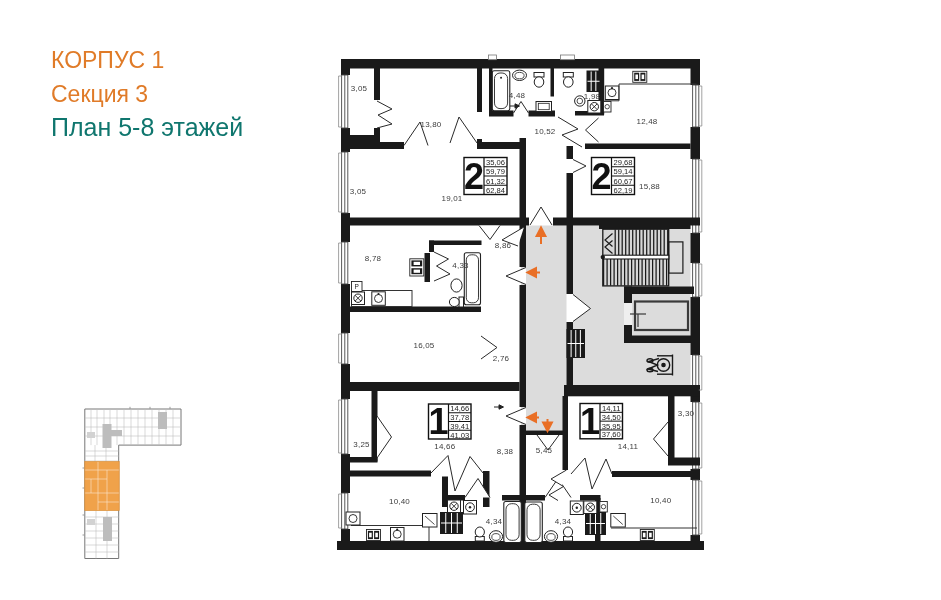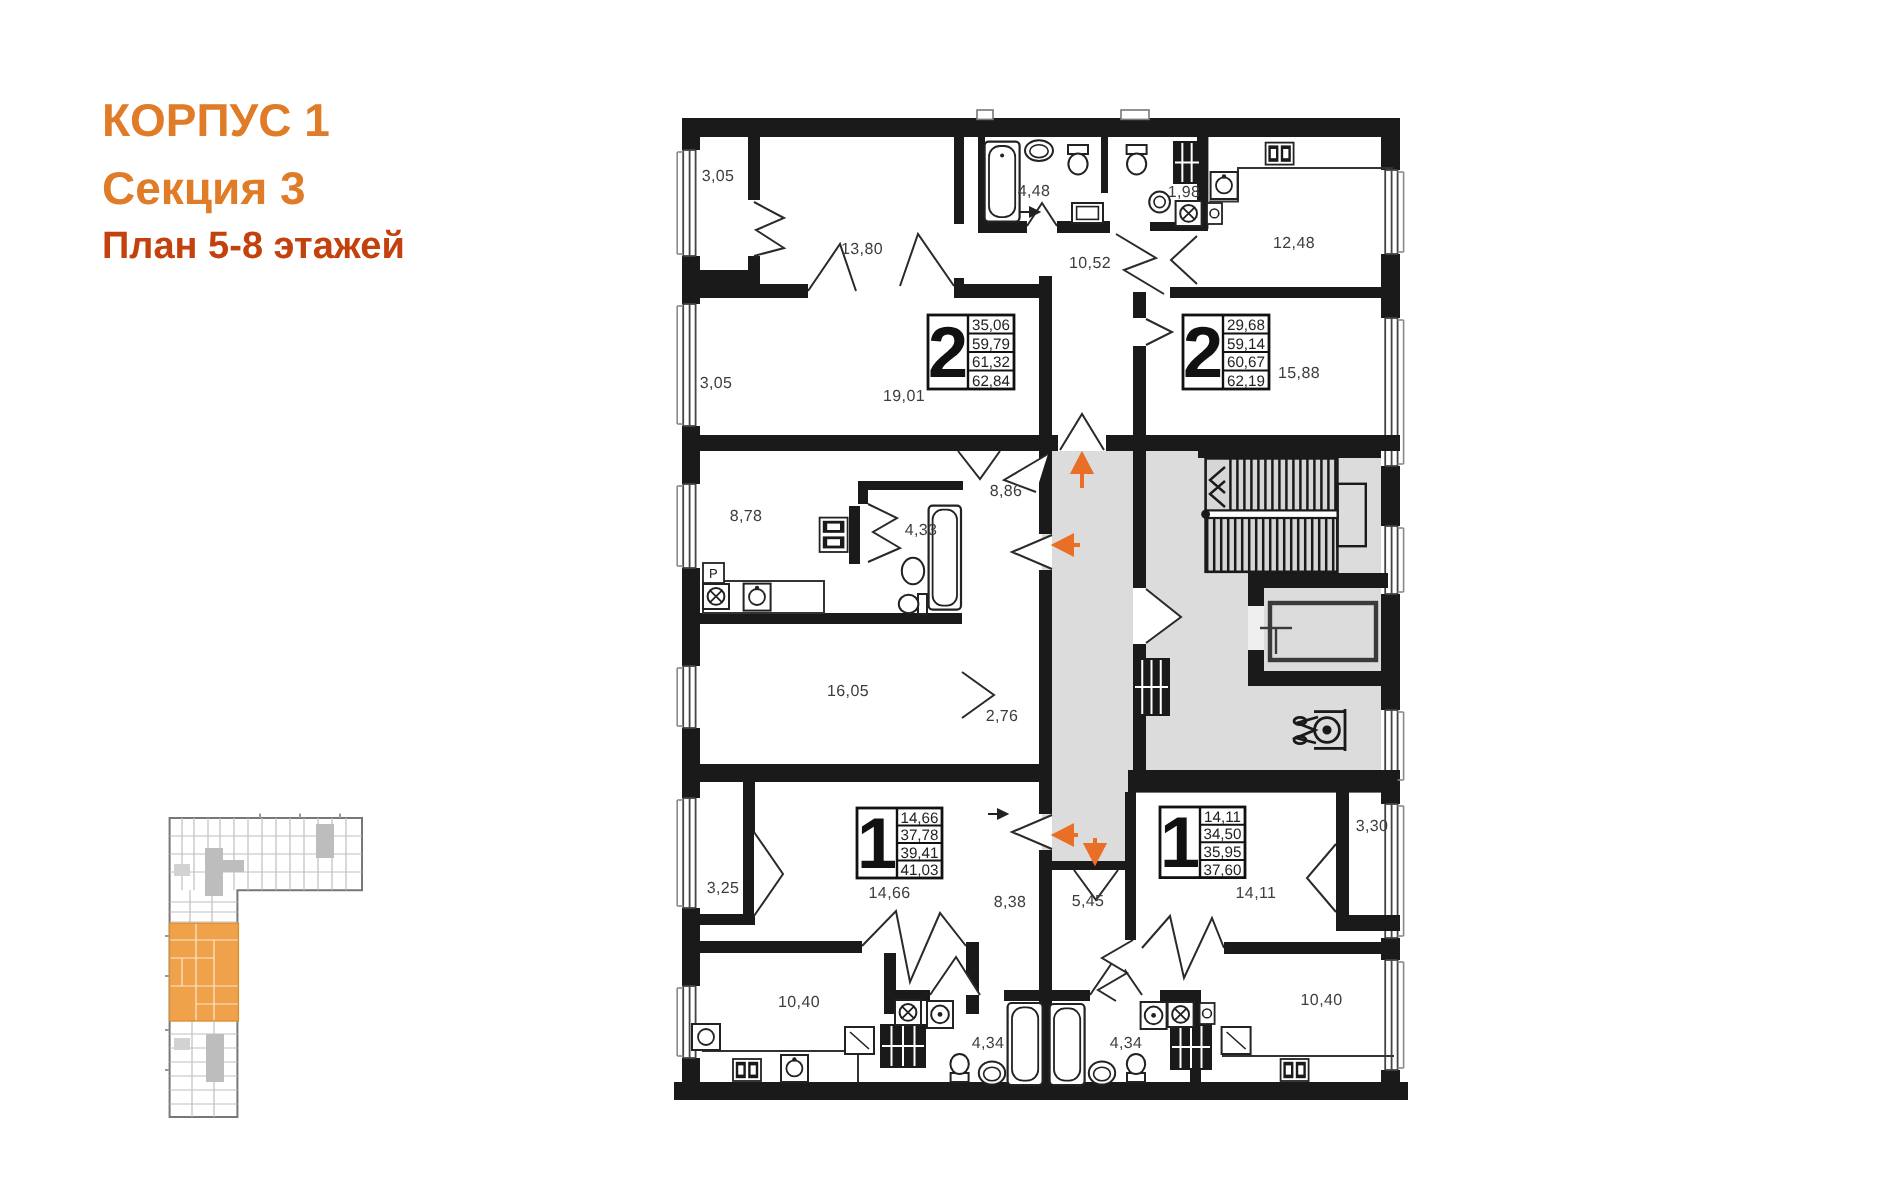--- a/index.html
+++ b/index.html
@@ -1,22 +1,22 @@
 <!DOCTYPE html>
 <html><head><meta charset="utf-8">
 <style>
 html,body{margin:0;padding:0;background:#fff;width:941px;height:600px;overflow:hidden}
 *{font-family:"Liberation Sans",sans-serif}
-.ttl{position:absolute;left:51px;font-weight:bold;white-space:nowrap;z-index:5}
+.ttl{position:absolute;left:51px;font-weight:normal;white-space:nowrap;z-index:5}
 </style></head>
 <body>
 <div style="position:relative;width:941px;height:600px">
 <div class="ttl" style="top:47px;font-size:23px;color:#e07b28">КОРПУС 1</div>
 <div class="ttl" style="top:81px;font-size:23px;color:#e07b28">Секция 3</div>
-<div class="ttl" style="top:113px;font-size:19px;color:#c2410c">План 5-8 этажей</div>
+<div class="ttl" style="top:113px;font-size:25px;color:#0f766e">План 5-8 этажей</div>
 <svg width="941" height="600" viewBox="0 0 941 600" style="position:absolute;left:0;top:0">
 <defs>
 <g id="wash">
           <rect x="0" y="0" width="13" height="12.5" fill="#fff" stroke="#222" stroke-width="1"></rect>
           <circle cx="6.5" cy="6.2" r="4.2" fill="none" stroke="#222" stroke-width="1"></circle>
           <path d="M3.6,3.3 L9.4,9.1 M9.4,3.3 L3.6,9.1" stroke="#222" stroke-width="0.9"></path>
         </g>
 <g id="washd">
           <rect x="0" y="0" width="13" height="13.5" fill="#fff" stroke="#222" stroke-width="1"></rect>
           <circle cx="6.5" cy="6.7" r="4.4" fill="none" stroke="#222" stroke-width="1"></circle>

